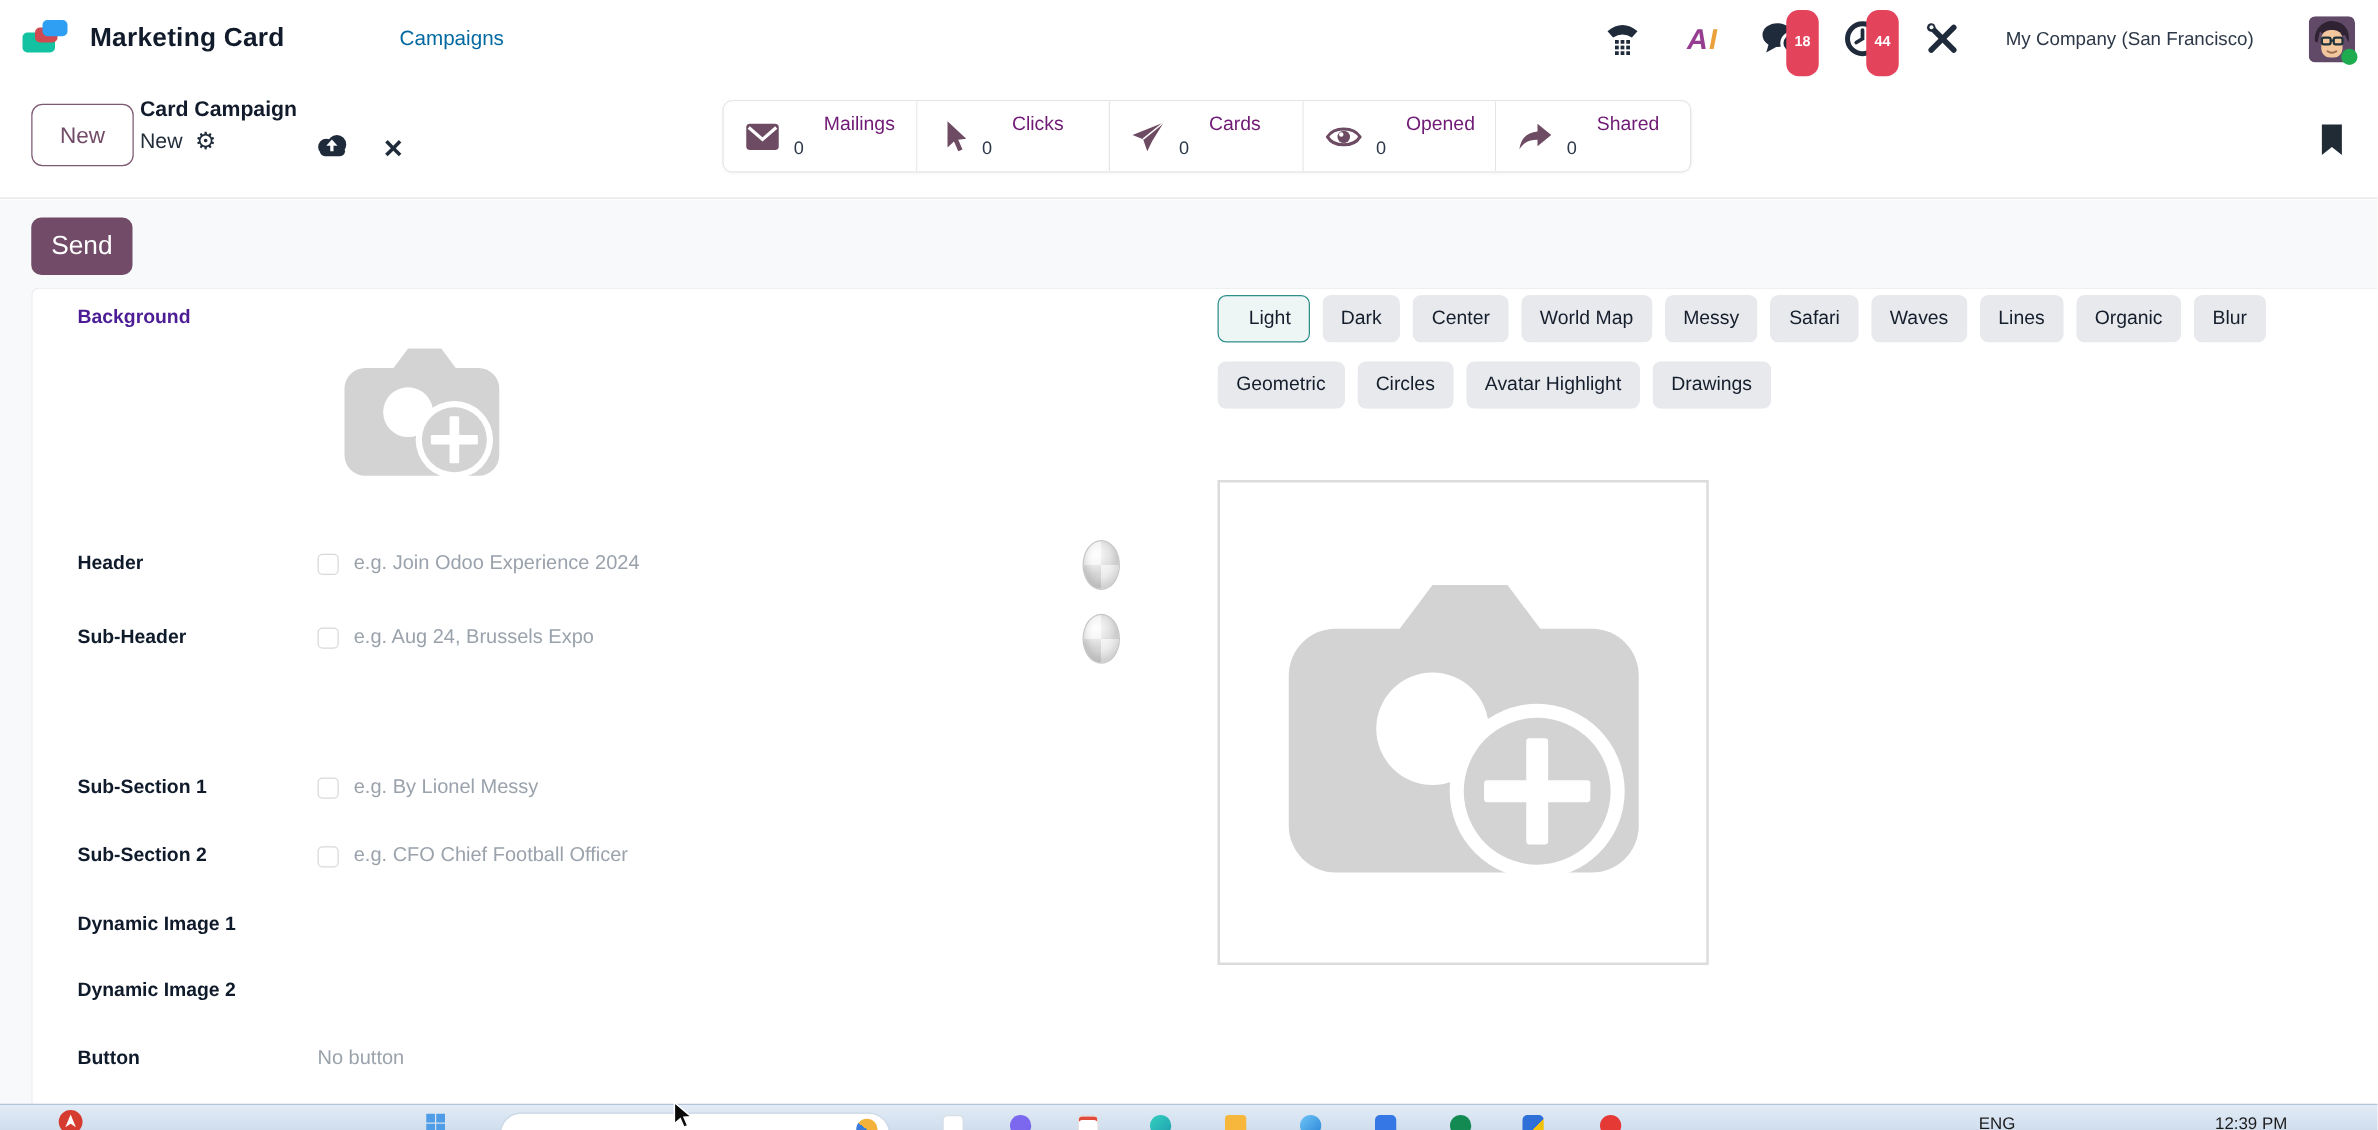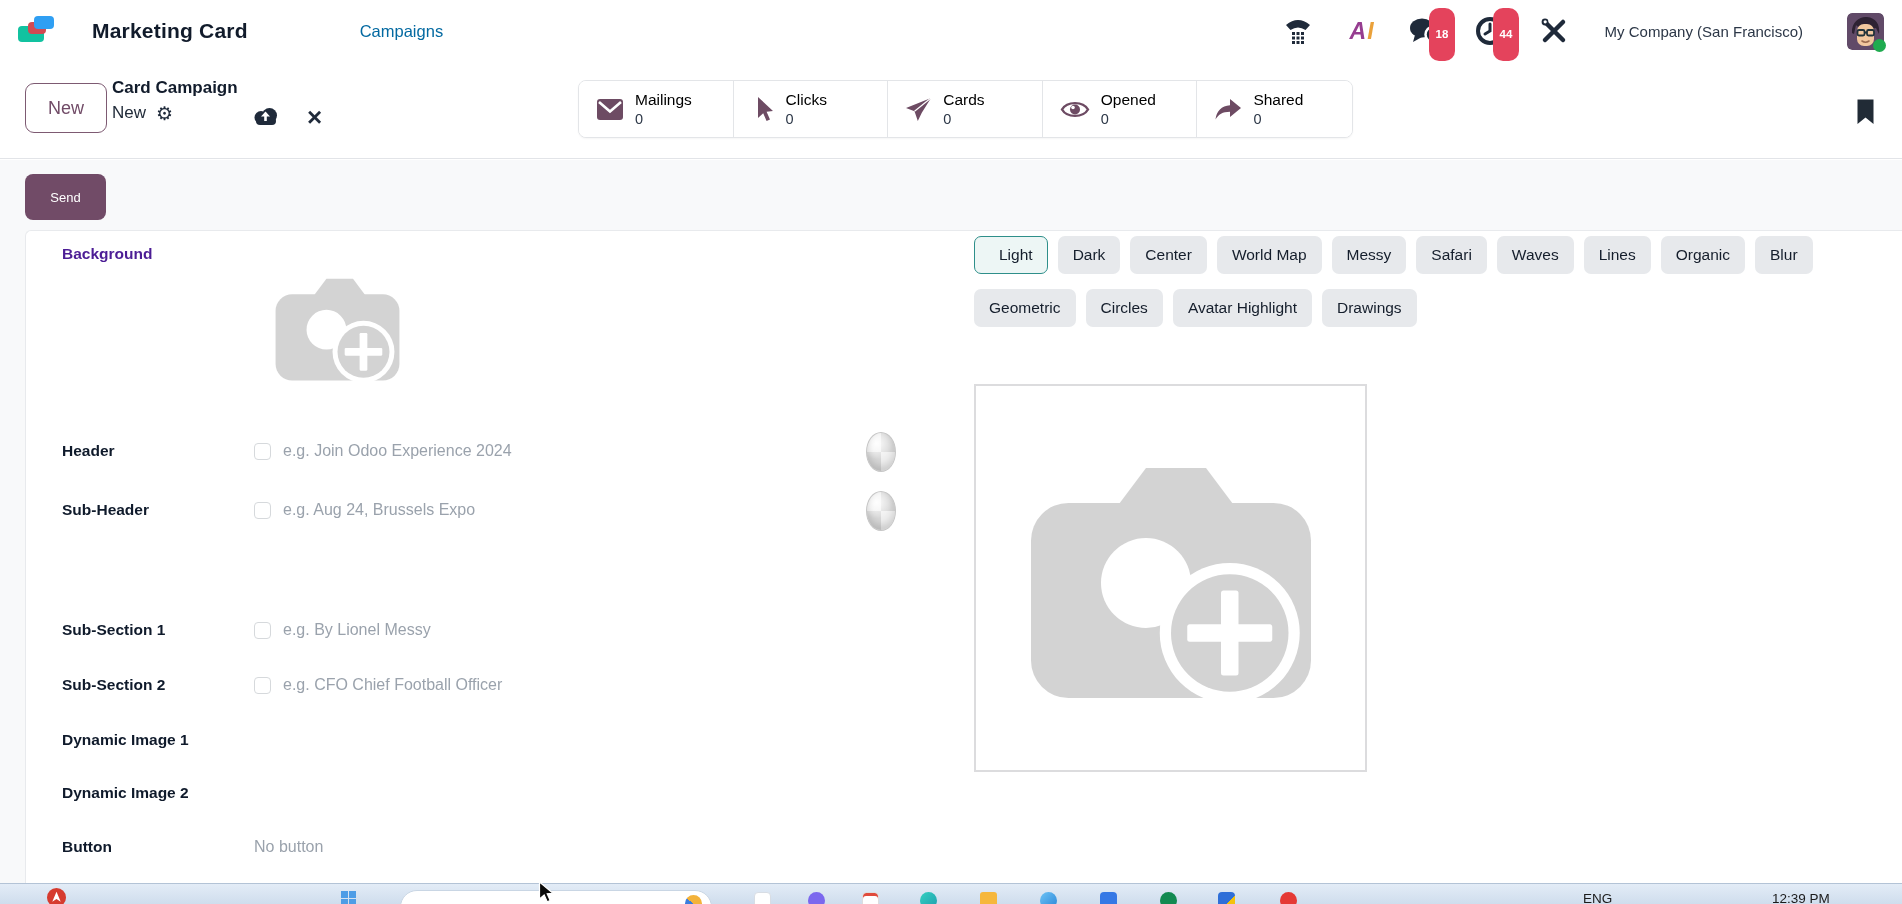--- a/index.html
+++ b/index.html
@@ -1,21 +1,21 @@
 <!DOCTYPE html>
 <html><head>
 <meta charset="utf-8">
 <style>
   * { margin:0; padding:0; box-sizing:border-box; }
   html,body { width:1902px; height:904px; overflow:hidden; background:#fff;
               font-family:"Liberation Sans", sans-serif; color:#1f2a3a; }
 
   
   #topnav { position:absolute; top:0; left:0; width:1902px; height:62px; background:#fff;
-            display:flex; align-items:center; padding:0 18px;gap:20px; }
+            display:flex; align-items:center; padding:0 18px; }
   .applogo { position:relative; width:40px; height:30px; flex:0 0 40px; }
   .applogo .lg { position:absolute; border-radius:4px; }
   .lg-teal { left:0; top:10px; width:26px; height:16px; background:#12c2a0; }
   .lg-red  { left:10px; top:6px; width:18px; height:12px; background:#d14a52; }
   .lg-blue { left:16px; top:0; width:20px; height:13px; background:#2f9ff3; }
   .app-title { font-size:21px; font-weight:700; color:#111b2b; margin-left:14px; letter-spacing:.2px; }
   .nav-item { font-size:16.5px; color:#0369a1; margin-left:92px; cursor:pointer; }
   #systray { margin-left:auto; display:flex; align-items:center; gap:30px; }
   .tray-ico { position:relative; width:34px; height:32px; display:flex; align-items:center; justify-content:center; cursor:pointer; }
   .badge { position:absolute; top:-7px; left:20px; background:#e4435c; color:#fff; font-size:11.5px;
@@ -42,28 +42,28 @@
   .bc-save { position:absolute; left:252px; top:43px; display:flex; gap:28px; align-items:center; }
   .xmark { font-size:26px; font-weight:700; color:#1f2a3a; line-height:.8; cursor:pointer; }
 
   #statbar { position:absolute; left:578px; top:18px; width:775px; height:58px; display:flex;
              background:#fff; border:1px solid #e3e5e8; border-radius:8px;
              box-shadow:0 1px 2px rgba(0,0,0,.04); overflow:hidden; }
   .stat-btn { width:155px; display:flex; align-items:center; gap:11px; padding-left:17px;
               border-right:1px solid #e3e5e8; cursor:pointer; background:#fff; }
   .stat-btn:last-child { border-right:none; }
   .stat-txt { display:flex; flex-direction:column; line-height:1.25; }
-  .stat-label { font-size:15.5px; color:#000000; }
+  .stat-label { font-size:15.5px; color:#701a75;margin-left:24px; }
   .stat-value { font-size:14.5px; color:#2c3747; }
   .bookmark { position:absolute; right:26px; top:36px; cursor:pointer; }
 
   
   #content { position:absolute; top:160px; left:0; width:1902px; height:723px; background:#f8f9fa; }
   .send-btn { position:absolute; left:25px; top:14px; width:81px; height:46px; background:#714B67;
-              color:#fff; font-size:13px; border:none; border-radius:8px; cursor:pointer;
+              color:#fff; font-size:21px; border:none; border-radius:8px; cursor:pointer;
               display:flex; align-items:center; justify-content:center; }
   #formcard { position:absolute; left:25px; top:70px; right:0; bottom:0; background:#fff;
               border-top:1px solid #e8eaed; border-left:1px solid #e8eaed;
               border-top-left-radius:6px; }
 
   .flabel-main { position:absolute; left:36px; top:14px; font-size:15.5px; font-weight:700; color:#4c1d95; }
   .cam-upload { position:absolute; left:245px; top:39px; width:133px; height:115px; cursor:pointer; }
 
   .tpl-row { position:absolute; left:948px; display:flex; gap:10px; }
   .tpl-row1 { top:5px; } .tpl-row2 { top:58px; }

